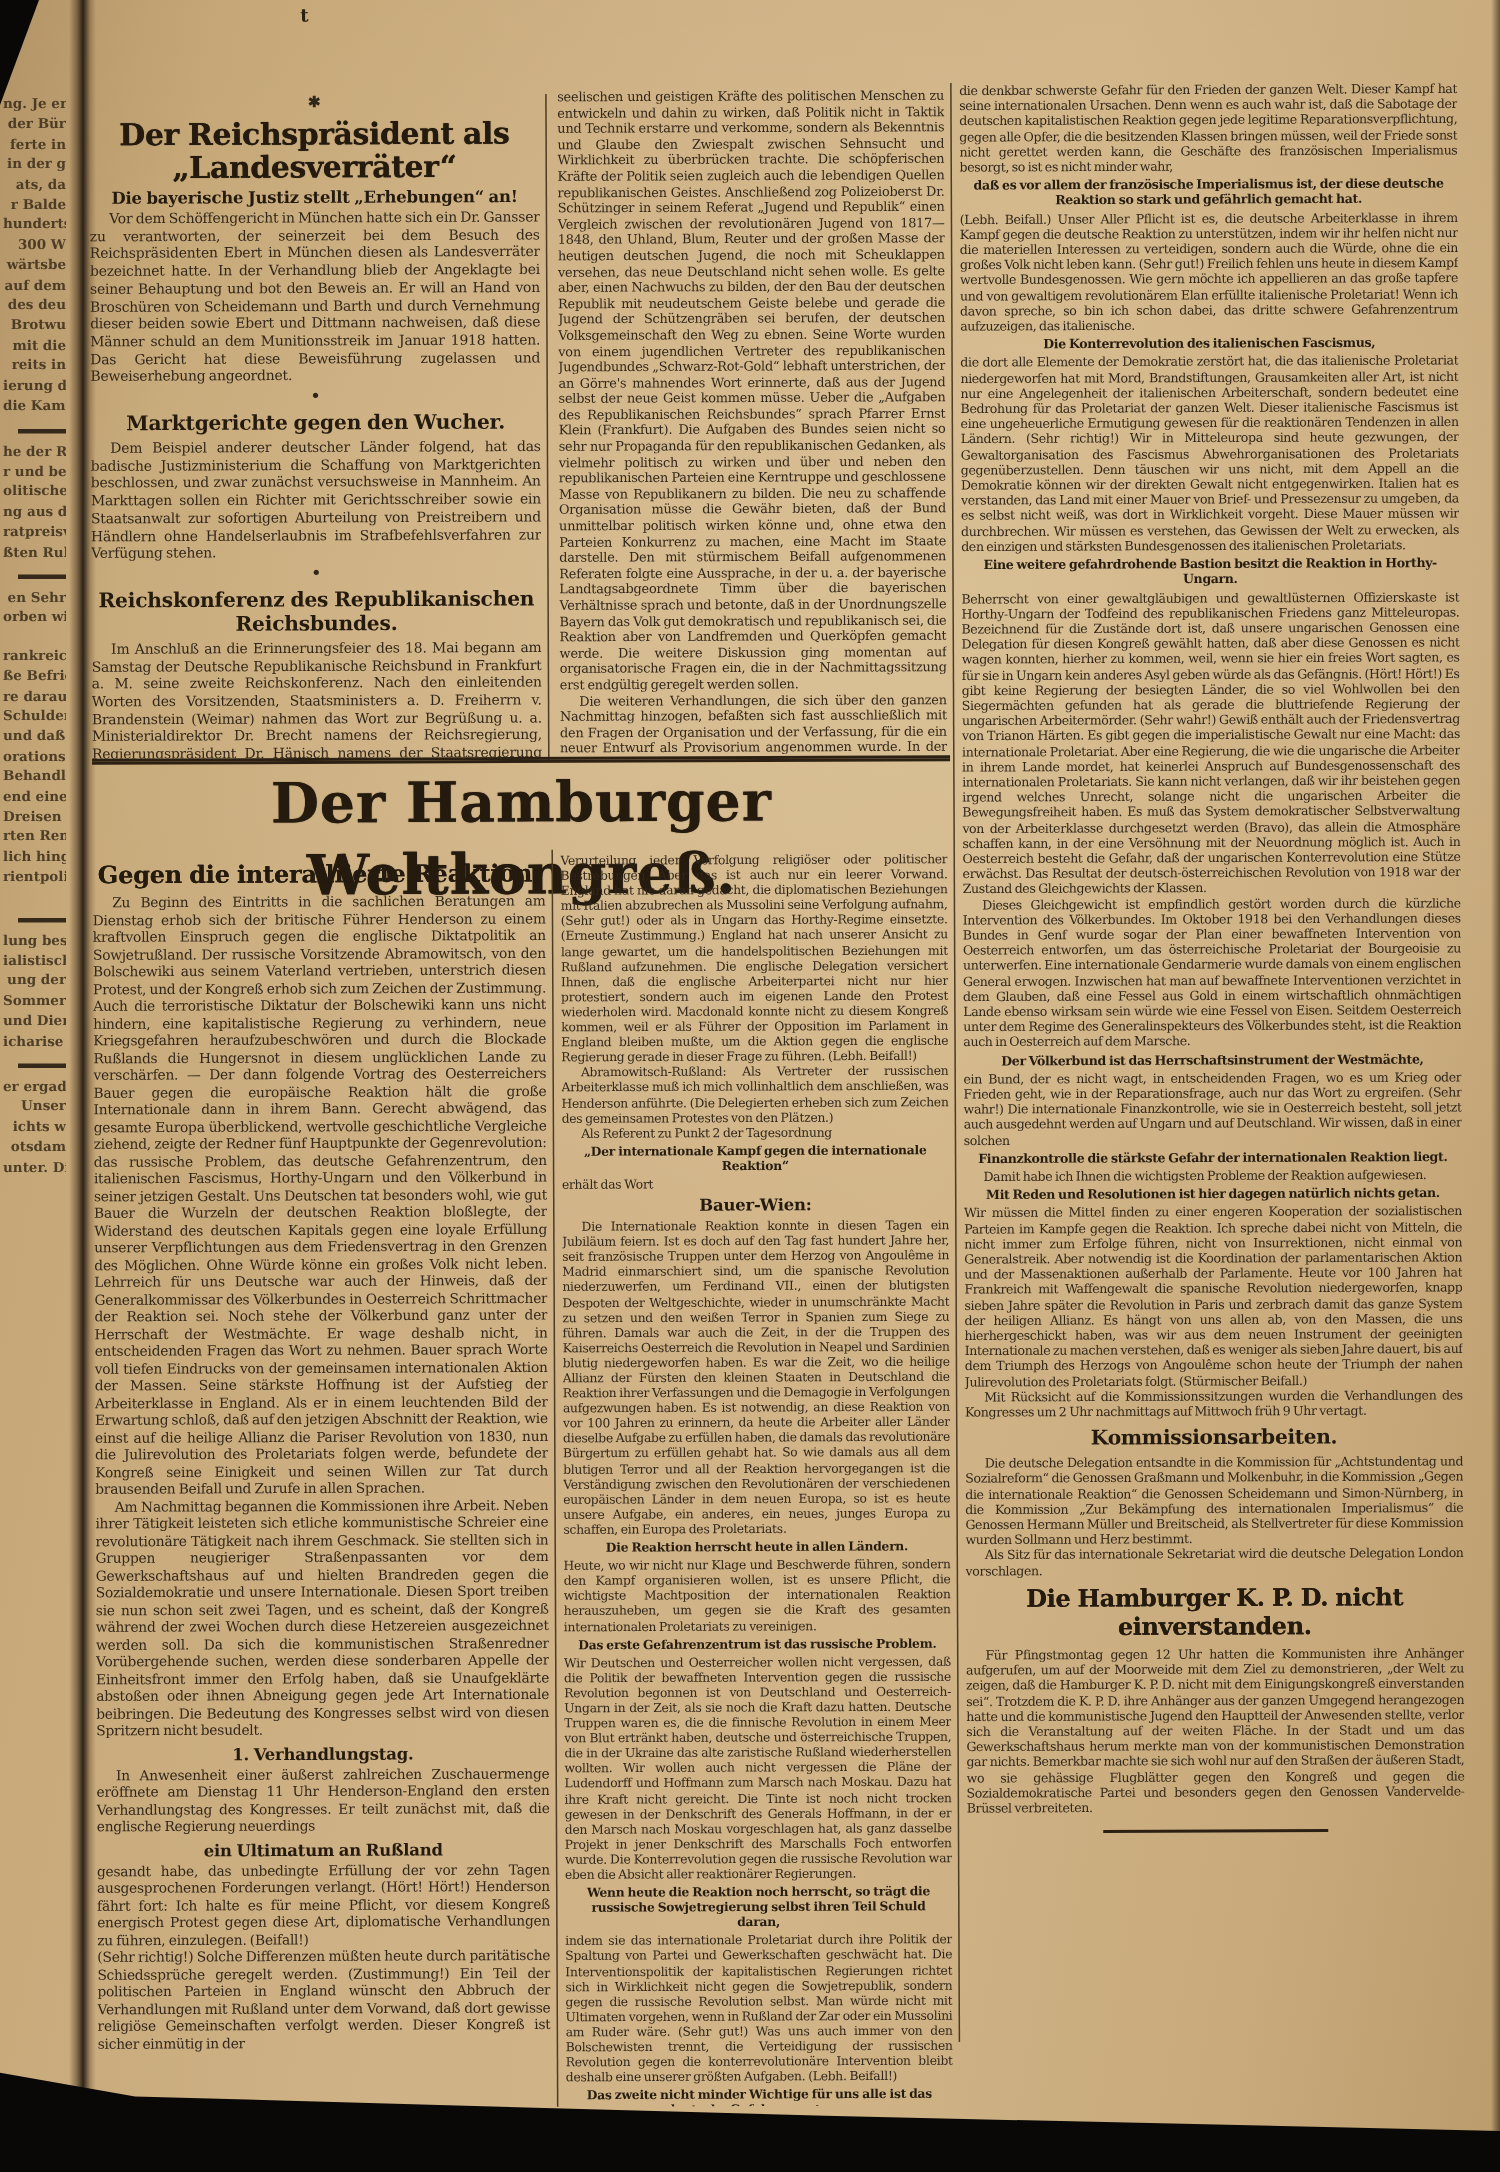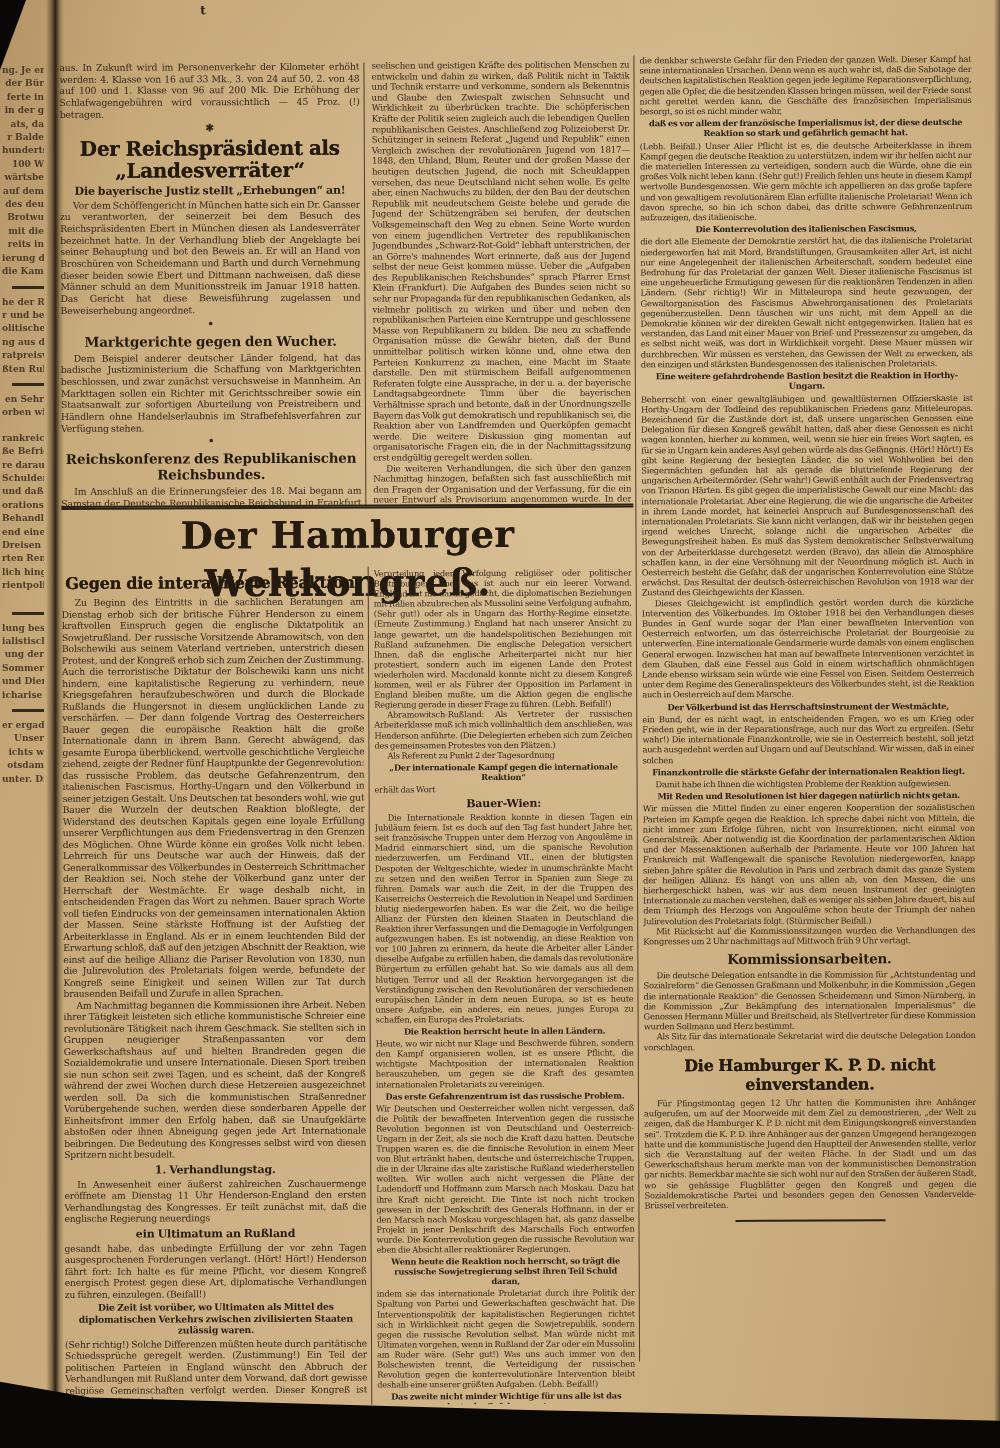--- a/index.html
+++ b/index.html
@@ -66,21 +66,21 @@
   <div class="right-edge"></div>
 
   <div class="frag-strip">
       <div class="blk frag">ng. Je er</div>
       <div class="blk frag">der Bür</div>
       <div class="blk frag">ferte in</div>
       <div class="blk frag">in der g</div>
       <div class="blk frag">ats, da</div>
       <div class="blk frag">r Balde</div>
       <div class="blk frag">hunderts</div>
-      <div class="blk frag">100 W</div>
+      <div class="blk frag">300 W</div>
       <div class="blk frag">wärtsbe</div>
       <div class="blk frag">auf dem</div>
       <div class="blk frag">des deu</div>
       <div class="blk frag">Brotwu</div>
       <div class="blk frag">mit die</div>
       <div class="blk frag">reits in</div>
       <div class="blk frag">ierung d</div>
       <div class="blk frag">die Kampf</div>
       <div class="blk dash"></div>
       <div class="blk frag">he der Rat</div>
@@ -119,21 +119,20 @@
       <div class="blk frag">ichts w</div>
       <div class="blk frag">otsdam</div>
       <div class="blk frag">unter. Di</div>
     </div>
   <div class="fold"></div>
 
   <div class="content">
     <span class="top-mark">t</span>
 
     <div class="col" id="col1-top">
-        <div class="blk pc">aus. In Zukunft wird im Personenverkehr der Kilometer erhöht werden: 4. Klasse von 16 auf 33 Mk., 3. von 24 auf 50, 2. von 48 auf 100 und 1. Klasse von 96 auf 200 Mk. Die Erhöhung der Schlafwagengebühren wird voraussichtlich — 45 Proz. (!) betragen.</div>
         <div class="blk sep-star">✱</div>
         <div class="blk h-xl">Der Reichspräsident als „Landesverräter“</div>
         <div class="blk h-sub">Die bayerische Justiz stellt „Erhebungen“ an!</div>
         <div class="blk p">Vor dem Schöffengericht in München hatte sich ein Dr. Gansser zu verantworten, der seinerzeit bei dem Besuch des Reichspräsidenten Ebert in München diesen als Landesverräter bezeichnet hatte. In der Verhandlung blieb der Angeklagte bei seiner Behauptung und bot den Beweis an. Er will an Hand von Broschüren von Scheidemann und Barth und durch Vernehmung dieser beiden sowie Ebert und Dittmann nachweisen, daß diese Männer schuld an dem Munitionsstreik im Januar 1918 hatten. Das Gericht hat diese Beweisführung zugelassen und Beweiserhebung angeordnet.</div>
         <div class="blk sep-dot">•</div>
         <div class="blk h-med">Marktgerichte gegen den Wucher.</div>
         <div class="blk p">Dem Beispiel anderer deutscher Länder folgend, hat das badische Justizministerium die Schaffung von Marktgerichten beschlossen, und zwar zunächst versuchsweise in Mannheim. An Markttagen sollen ein Richter mit Gerichtsschreiber sowie ein Staatsanwalt zur sofortigen Aburteilung von Preistreibern und Händlern ohne Handelserlaubnis im Strafbefehlsverfahren zur Verfügung stehen.</div>
         <div class="blk sep-dot">•</div>
         <div class="blk h-med">Reichskonferenz des Republikanischen Reichsbundes.</div>
         <div class="blk p">Im Anschluß an die Erinnerungsfeier des 18. Mai begann am Samstag der Deutsche Republikanische Reichsbund in Frankfurt a. M. seine zweite Reichskonferenz. Nach den einleitenden Worten des Vorsitzenden, Staatsministers a. D. Freiherrn v. Brandenstein (Weimar) nahmen das Wort zur Begrüßung u. a. Ministerialdirektor Dr. Brecht namens der Reichsregierung, Regierungspräsident Dr. Hänisch namens der Staatsregierung und zugleich für die besetzten Gebiete am Rhein und Ruhr, Staatspräsident Ulrich (Darmstadt), Prof. Hartmann (Wien) und Theodor Thomas (A. D. G. B.). An Stelle des verhinderten Prof. Sinzheimer sprach Dr. Hans Simons (Berlin) über „Erziehung zur Politik“. Eine Erziehung zur Politik gebe es im eigentlichen Sinne nicht, es könne sich nur darum handeln, die</div>
@@ -148,21 +147,20 @@
     <div class="main-headline">Der Hamburger Weltkongreß.</div>
 
     <div class="col" id="col1-bottom">
         <div class="blk h-lg">Gegen die interalliierte Reaktion.</div>
         <div class="blk p">Zu Beginn des Eintritts in die sachlichen Beratungen am Dienstag erhob sich der britische Führer Henderson zu einem kraftvollen Einspruch gegen die englische Diktatpolitik an Sowjetrußland. Der russische Vorsitzende Abramowitsch, von den Bolschewiki aus seinem Vaterland vertrieben, unterstrich diesen Protest, und der Kongreß erhob sich zum Zeichen der Zustimmung. Auch die terroristische Diktatur der Bolschewiki kann uns nicht hindern, eine kapitalistische Regierung zu verhindern, neue Kriegsgefahren heraufzubeschwören und durch die Blockade Rußlands die Hungersnot in diesem unglücklichen Lande zu verschärfen. — Der dann folgende Vortrag des Oesterreichers Bauer gegen die europäische Reaktion hält die große Internationale dann in ihrem Bann. Gerecht abwägend, das gesamte Europa überblickend, wertvolle geschichtliche Vergleiche ziehend, zeigte der Redner fünf Hauptpunkte der Gegenrevolution: das russische Problem, das deutsche Gefahrenzentrum, den italienischen Fascismus, Horthy-Ungarn und den Völkerbund in seiner jetzigen Gestalt. Uns Deutschen tat besonders wohl, wie gut Bauer die Wurzeln der deutschen Reaktion bloßlegte, der Widerstand des deutschen Kapitals gegen eine loyale Erfüllung unserer Verpflichtungen aus dem Friedensvertrag in den Grenzen des Möglichen. Ohne Würde könne ein großes Volk nicht leben. Lehrreich für uns Deutsche war auch der Hinweis, daß der Generalkommissar des Völkerbundes in Oesterreich Schrittmacher der Reaktion sei. Noch stehe der Völkerbund ganz unter der Herrschaft der Westmächte. Er wage deshalb nicht, in entscheidenden Fragen das Wort zu nehmen. Bauer sprach Worte voll tiefen Eindrucks von der gemeinsamen internationalen Aktion der Massen. Seine stärkste Hoffnung ist der Aufstieg der Arbeiterklasse in England. Als er in einem leuchtenden Bild der Erwartung schloß, daß auf den jetzigen Abschnitt der Reaktion, wie einst auf die heilige Allianz die Pariser Revolution von 1830, nun die Julirevolution des Proletariats folgen werde, befundete der Kongreß seine Einigkeit und seinen Willen zur Tat durch brausenden Beifall und Zurufe in allen Sprachen.</div>
         <div class="blk p">Am Nachmittag begannen die Kommissionen ihre Arbeit. Neben ihrer Tätigkeit leisteten sich etliche kommunistische Schreier eine revolutionäre Tätigkeit nach ihrem Geschmack. Sie stellten sich in Gruppen neugieriger Straßenpassanten vor dem Gewerkschaftshaus auf und hielten Brandreden gegen die Sozialdemokratie und unsere Internationale. Diesen Sport treiben sie nun schon seit zwei Tagen, und es scheint, daß der Kongreß während der zwei Wochen durch diese Hetzereien ausgezeichnet werden soll. Da sich die kommunistischen Straßenredner Vorübergehende suchen, werden diese sonderbaren Appelle der Einheitsfront immer den Erfolg haben, daß sie Unaufgeklärte abstoßen oder ihnen Abneigung gegen jede Art Internationale beibringen. Die Bedeutung des Kongresses selbst wird von diesen Spritzern nicht besudelt.</div>
         <div class="blk h-sub">1. Verhandlungstag.</div>
         <div class="blk p">In Anwesenheit einer äußerst zahlreichen Zuschauermenge eröffnete am Dienstag 11 Uhr Henderson-England den ersten Verhandlungstag des Kongresses. Er teilt zunächst mit, daß die englische Regierung neuerdings</div>
         <div class="blk h-sub">ein Ultimatum an Rußland</div>
         <div class="blk pc">gesandt habe, das unbedingte Erfüllung der vor zehn Tagen ausgesprochenen Forderungen verlangt. (Hört! Hört!) Henderson fährt fort: Ich halte es für meine Pflicht, vor diesem Kongreß energisch Protest gegen diese Art, diplomatische Verhandlungen zu führen, einzulegen. (Beifall!)</div>
-        <div class="blk h-bold">Die Zeit ist vorüber, wo Ultimaten als Mittel des diplomatischen Verkehrs zwischen zivilisierten Staaten zulässig waren.</div>
         <div class="blk pc">(Sehr richtig!) Solche Differenzen müßten heute durch paritätische Schiedssprüche geregelt werden. (Zustimmung!) Ein Teil der politischen Parteien in England wünscht den Abbruch der Verhandlungen mit Rußland unter dem Vorwand, daß dort gewisse religiöse Gemeinschaften verfolgt werden. Dieser Kongreß ist sicher einmütig in der</div>
       </div>
     <div class="vrule" id="vr2"></div>
     <div class="col" id="col2-bottom">
         <div class="blk pc">Verurteilung jeder Verfolgung religiöser oder politischer Bestrebungen. Aber das ist auch nur ein leerer Vorwand. England hat nie daran gedacht, die diplomatischen Beziehungen mit Italien abzubrechen als Mussolini seine Verfolgung aufnahm, (Sehr gut!) oder als in Ungarn das Horthy-Regime einsetzte. (Erneute Zustimmung.) England hat nach unserer Ansicht zu lange gewartet, um die handelspolitischen Beziehungen mit Rußland aufzunehmen. Die englische Delegation versichert Ihnen, daß die englische Arbeiterpartei nicht nur hier protestiert, sondern auch im eigenen Lande den Protest wiederholen wird. Macdonald konnte nicht zu diesem Kongreß kommen, weil er als Führer der Opposition im Parlament in England bleiben mußte, um die Aktion gegen die englische Regierung gerade in dieser Frage zu führen. (Lebh. Beifall!)</div>
         <div class="blk p">Abramowitsch-Rußland: Als Vertreter der russischen Arbeiterklasse muß ich mich vollinhaltlich dem anschließen, was Henderson anführte. (Die Delegierten erheben sich zum Zeichen des gemeinsamen Protestes von den Plätzen.)</div>
         <div class="blk p">Als Referent zu Punkt 2 der Tagesordnung</div>
         <div class="blk h-bold">„Der internationale Kampf gegen die internationale Reaktion“</div>
         <div class="blk pc">erhält das Wort</div>
         <div class="blk h-sub">Bauer-Wien:</div>

